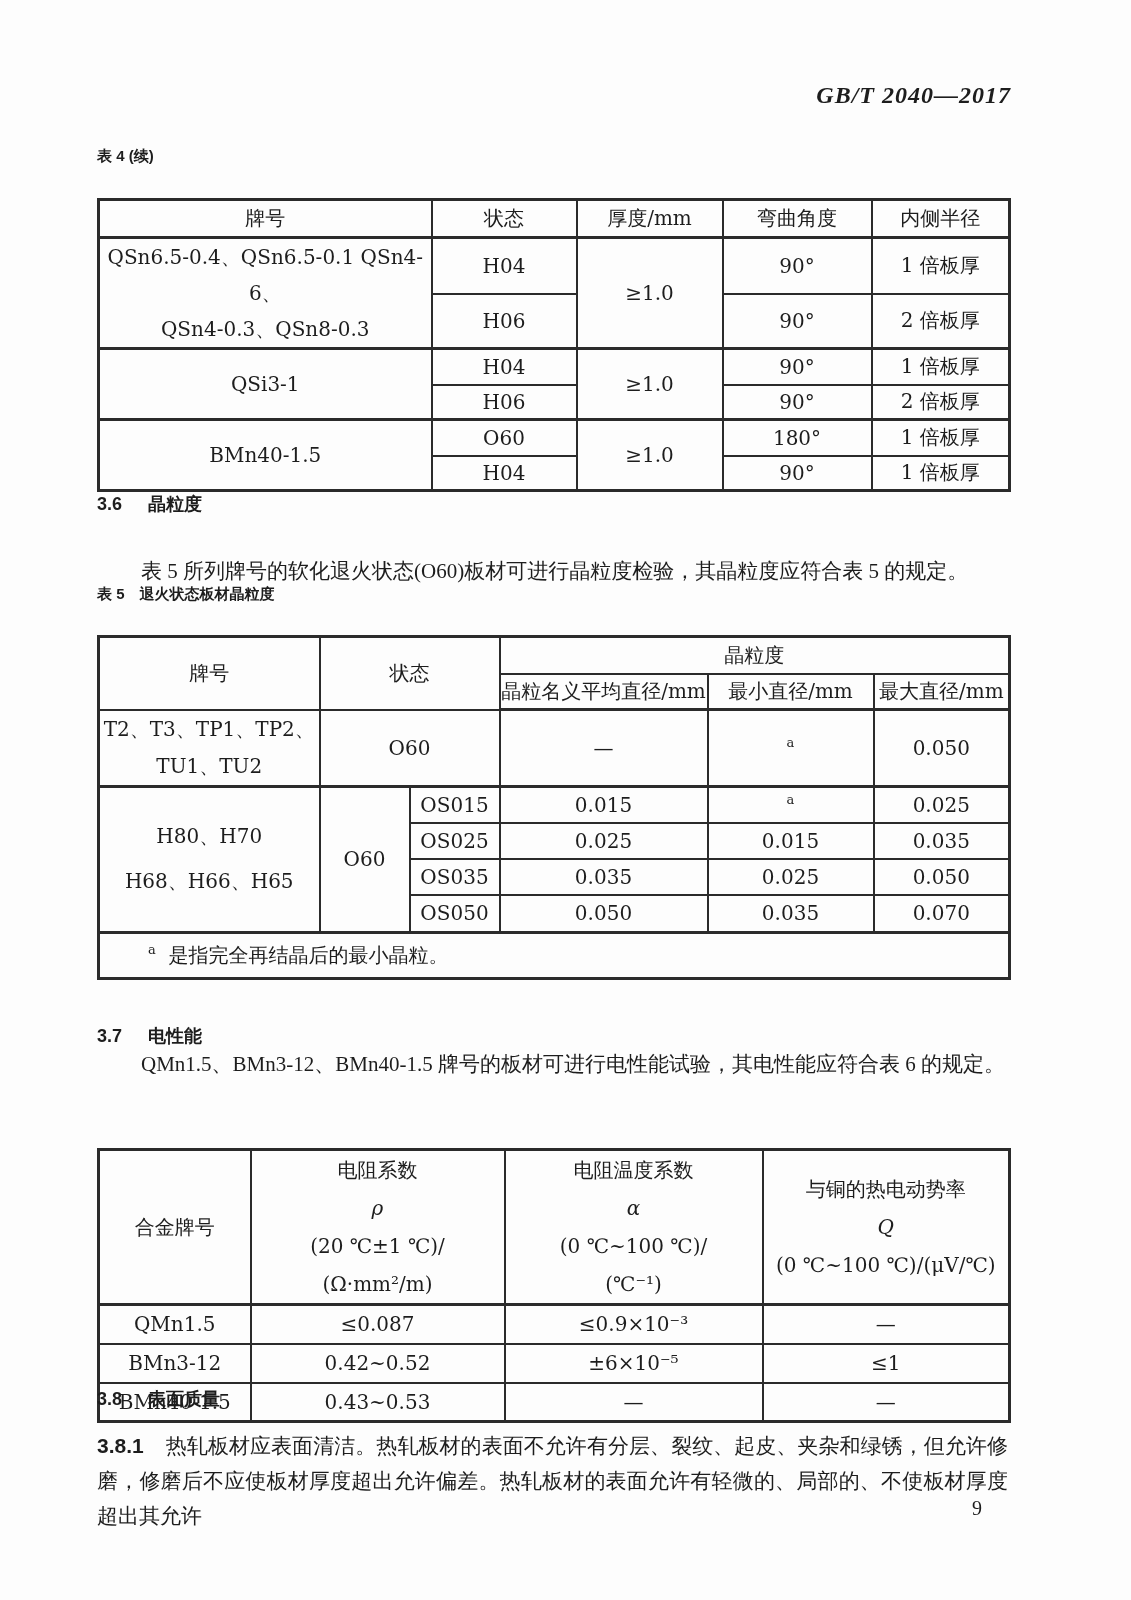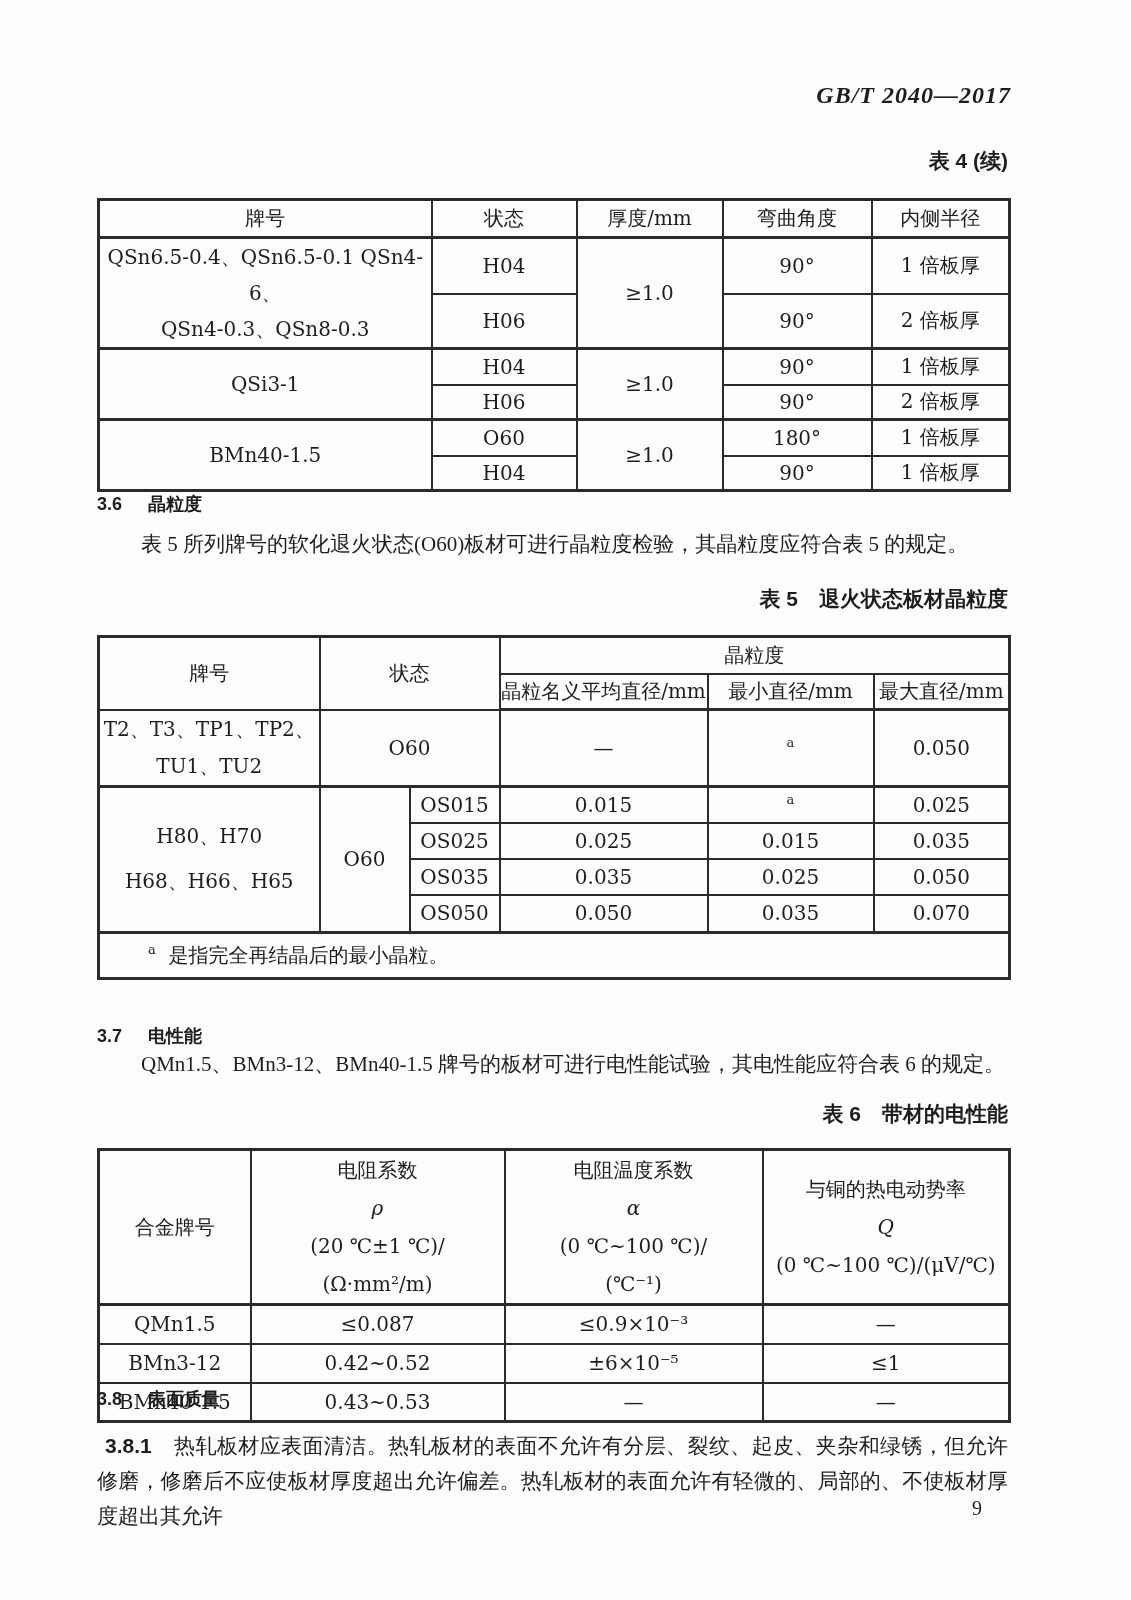--- a/index.html
+++ b/index.html
@@ -9,23 +9,23 @@
     font-family:"Liberation Serif","DejaVu Serif",serif;
     overflow:hidden;
   }
   .std-num {
     position:absolute; top:82px; right:120px;
     font-size:24px; font-weight:bold; letter-spacing:1px;
     font-family:"Liberation Serif","DejaVu Serif",serif;
     font-style:italic;
   }
   .tbl-title {
-    position:absolute; left:97px; width:911px; text-align:right;
+    position:absolute; left:97px; width:911px; text-align:left;
     font-family:"Liberation Sans","DejaVu Sans",sans-serif;
-    font-weight:bold; font-size:21px;
+    font-weight:bold; font-size:15px;
   }
   #t4-title { top:147px; }
   #t5-title { top:585px; }
   #t6-title { top:1100px; }
 
   table {
     position:absolute; left:97px; border-collapse:collapse; table-layout:fixed;
     background:#fdfdfd;
     border:3px solid #2b2b2b;
   }
@@ -61,26 +61,26 @@
   }
   .sec .num { display:inline-block; margin-right:26px; }
   #sec36 { top:492px; }
   #sec37 { top:1012px;margin-top:12px; }
   #sec38 { top:1387px; }
 
   .para {
     position:absolute; left:97px; width:911px;
     font-size:21px; line-height:35px;
   }
-  #p36 { top:527px; padding-left:44px; width:867px;font-family:Liberation Serif, serif; }
+  #p36 { top:554px; padding-left:44px; width:867px;font-family:Liberation Serif, serif; }
   #p37 { top:1047px; padding-left:44px; width:867px; }
   #p381 { top:1428px; text-align:justify; }
   #p381 .num {
     font-family:"Liberation Sans","DejaVu Sans",sans-serif;
-    font-weight:bold; margin-right:22px;margin-left:8px;
+    font-weight:bold; margin-right:22px;
   }
   .hdr2 span { display:block; line-height:38px; }
   .hdr2 i { font-style:italic; }
   .pageno {
     position:absolute; top:1497px; left:963px; width:28px; text-align:center;
     font-size:20px;
   }
 </style>
 </head>
 <body>
@@ -219,21 +219,20 @@
       </td>
     </tr>
     </tbody>
   </table>
 
   <div class="sec" id="sec37">
     <span class="num">3.7</span><span>电性能</span>
   </div>
   <div class="para" id="p37">QMn1.5、BMn3-12、BMn40-1.5 牌号的板材可进行电性能试验，其电性能应符合表 6 的规定。</div>
 
-  <div class="tbl-title" id="t6-title">表 6　带材的电性能</div>
   <table id="t6">
     <colgroup>
       <col style="width:152px">
         <col style="width:254px">
         <col style="width:258px">
         <col style="width:247px">
     </colgroup>
     <tbody>
     <tr class="hdr" style="height:78px">
       <th>合金牌号</th>

